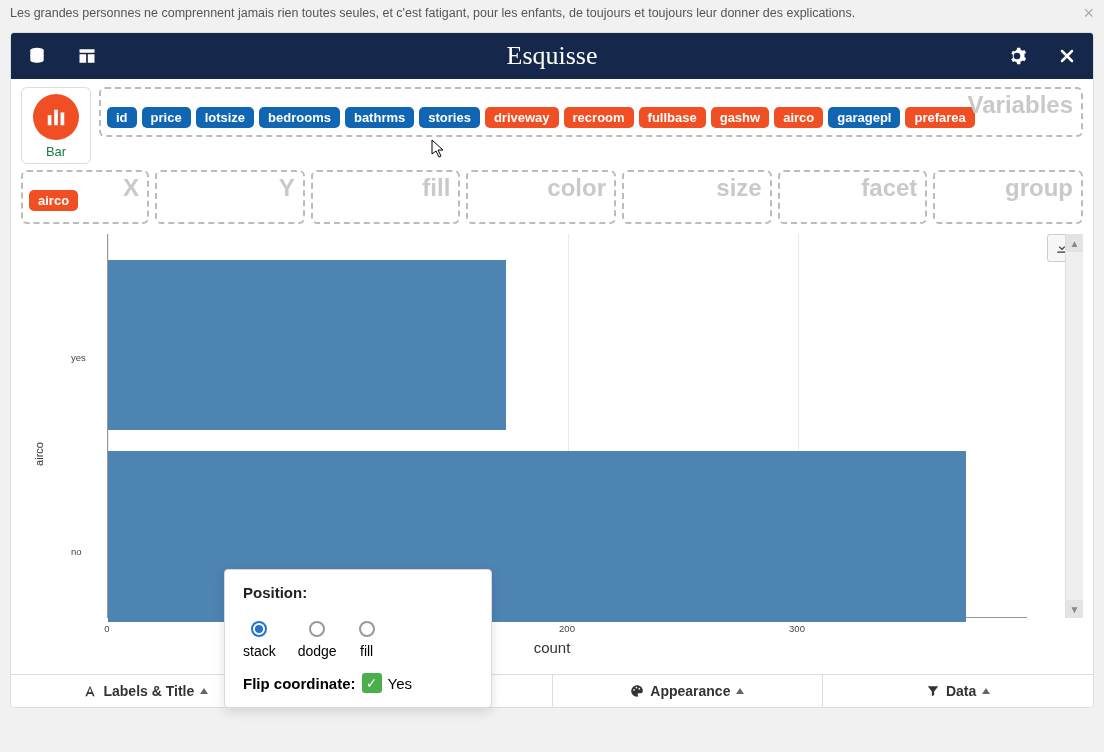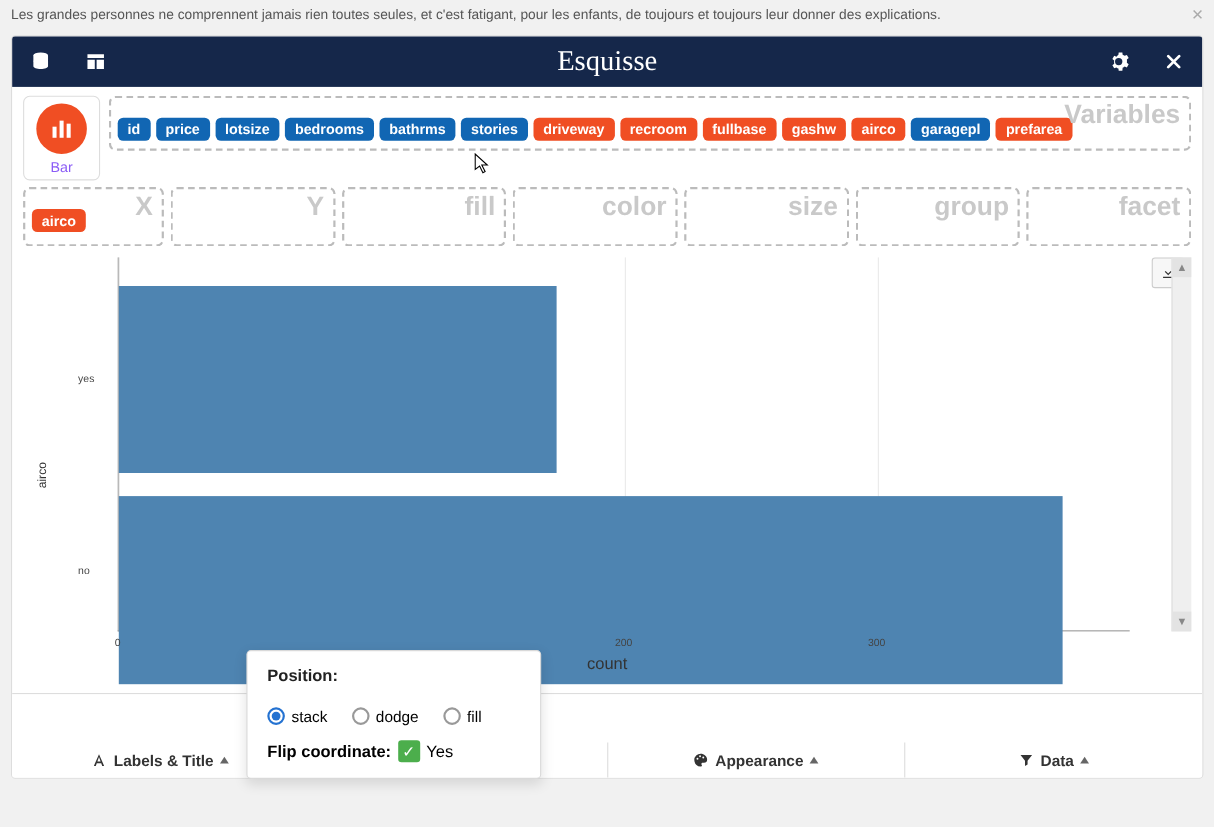--- a/index.html
+++ b/index.html
@@ -68,21 +68,21 @@
   }
   .geom-circle {
     width: 46px; height: 46px;
     background: #f04e23;
     border-radius: 50%;
     margin: 0 auto;
     display: flex;
     align-items: center;
     justify-content: center;
   }
-  .geom-label { font-size: 13px; margin-top: 4px; color: #8b5cf6; }
+  .geom-label { font-size: 13px; margin-top: 4px; color: #15803d; }
   .var-zone {
     flex: 1;
     border: 2px dashed #bbb;
     border-radius: 6px;
     padding: 6px;
     position: relative;
     min-height: 50px;
     display: flex;
     flex-wrap: wrap;
     gap: 5px;
@@ -189,21 +189,21 @@
     background: #fff;
     border: 1px solid #d9d9d9;
     border-radius: 4px;
     box-shadow: 0 4px 12px rgba(0,0,0,0.12);
     padding: 14px 18px;
     width: 268px;
     z-index: 50;
   }
   .popup h4 { font-size: 15px; font-weight: 700; color: #222; margin-bottom: 20px; }
   .radio-row { display: flex; gap: 22px; margin-bottom: 14px; }
-  .radio-item { display: flex; align-items: center; gap: 6px; cursor: pointer; font-size: 14px; }
+  .radio-item { display: flex; align-items: center; gap: 6px; cursor: pointer; font-size: 14px; flex-direction: column; }
   .radio-dot {
     width: 16px; height: 16px; border-radius: 50%;
     border: 2px solid #2472d1;
     display: flex; align-items: center; justify-content: center;
   }
   .radio-dot.active::after {
     content:''; width: 8px; height: 8px; border-radius: 50%; background: #2472d1;
   }
   .radio-dot:not(.active) { border-color: #999; }
   .flip-row { display: flex; align-items: center; gap: 6px; font-size: 15px; }
@@ -222,21 +222,20 @@
   .ftab {
     flex: 1;
     text-align: center;
     padding: 8px 0;
     font-size: 14px;
     font-weight: 600;
     color: #333;
     border-right: 1px solid #ddd;
     display: flex; align-items: center; justify-content: center; gap: 6px;
     cursor: pointer;
-    margin-top: 44px;
   }
   .ftab:last-child { border-right: none; }
   .caret-up {
     width: 0; height: 0;
     border-left: 4px solid transparent;
     border-right: 4px solid transparent;
     border-bottom: 6px solid #666;
   }
   .cursor-arrow {
     position: absolute;
@@ -325,24 +324,24 @@
     <div class="var-zone">
       <span class="var-zone-title">fill</span>
     </div>
     <div class="var-zone">
       <span class="var-zone-title">color</span>
     </div>
     <div class="var-zone">
       <span class="var-zone-title">size</span>
     </div>
     <div class="var-zone">
+      <span class="var-zone-title">facet</span>
+    </div>
+    <div class="var-zone">
       <span class="var-zone-title">group</span>
-    </div>
-    <div class="var-zone">
-      <span class="var-zone-title">facet</span>
     </div>
   </div>
 
   <div class="chart-area">
     <div class="download-btn">
       <svg width="14" height="14" viewBox="0 0 24 24" fill="#333">
           <path d="M12 3v10l-4-4-1.4 1.4L12 16l5.4-5.6L16 9l-4 4V3h0zM4 18h16v2H4z"></path>
         </svg>
     </div>
     <div class="scroll-track">

